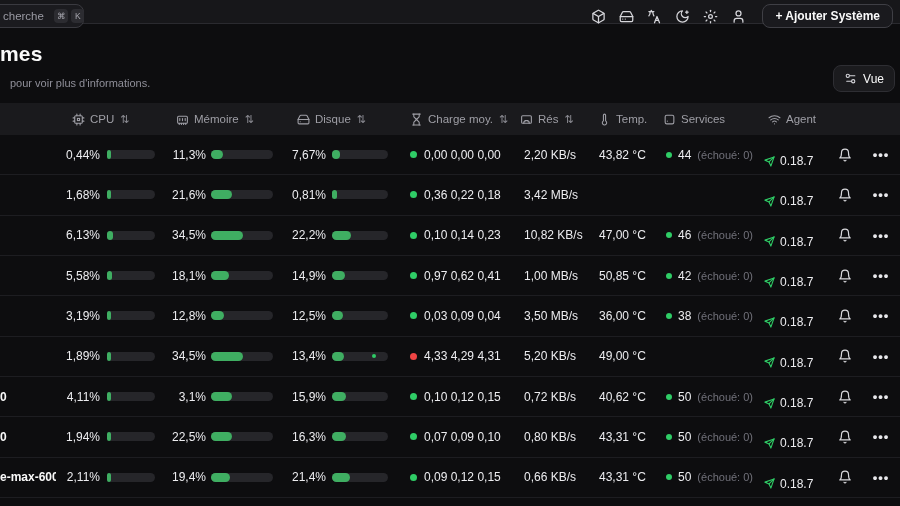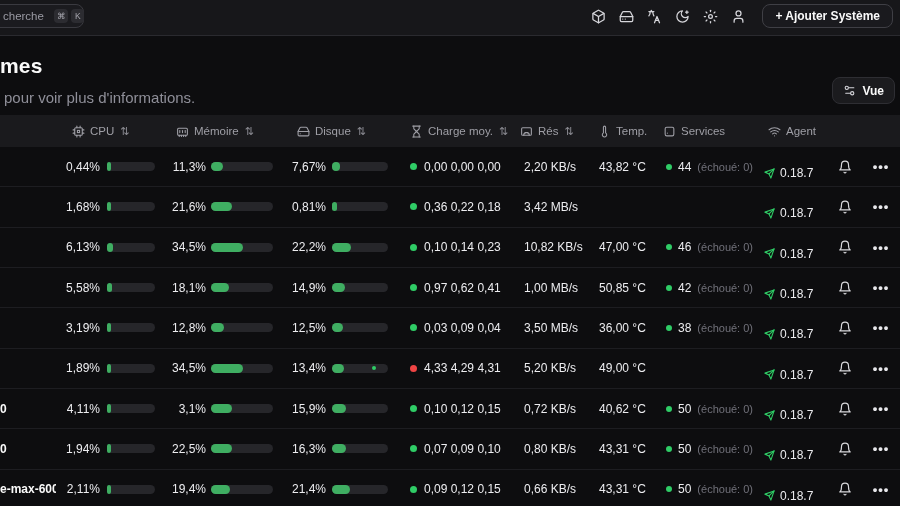--- a/index.html
+++ b/index.html
@@ -5,21 +5,21 @@
   * { margin:0; padding:0; box-sizing:border-box; }
   html,body { width:900px; height:506px; overflow:hidden; }
   body {
     background:#0d0d0f;
     font-family:"Liberation Sans", sans-serif;
     color:#f0f0f2;
     position:relative;
   }
   
   .topbar {
-    position:relative; height:36px; background:#17171a;
+    position:relative; height:24px; background:#17171a;
     border-bottom:1px solid #2a2a2f;
     display:flex; align-items:center;
   }
   .searchbox {
     position:absolute; left:-46px; top:4px; width:130px; height:24px;
     border:1px solid #3a3a40; border-radius:8px; background:#1b1b1f;
     display:flex; align-items:center; padding-left:48px; gap:10px;
     color:#9a9aa3; font-size:11.5px; cursor:pointer;
   }
   .kbds { display:flex; gap:3px; }
@@ -44,34 +44,34 @@
     display:flex; align-items:center; cursor:pointer; white-space:nowrap;
     font-family:"Liberation Sans", sans-serif;
   }
   
   .page-head { position:relative; height:79px;padding-left:48px; }
   .page-title {
     position:absolute; left:0; top:18px;
     font-size:21px; font-weight:700; color:#fafafa; letter-spacing:.2px;
   }
   .page-subtitle {
-    position:absolute; left:4px; top:53px;
-    font-size:15px; color:#8f8f99;
+    position:absolute; left:10px; top:53px;
+    font-size:11px; color:#8f8f99;
   }
   .filter-input {
     position:absolute; right:60px; top:41px; width:150px; height:27px;
     background:#121214; border:1px solid #2e2e33; border-radius:8px;
     color:#e4e4e7; font-size:12px; padding:0 10px; outline:none;
     font-family:"Liberation Sans", sans-serif;
   }
   .filter-input::placeholder { color:#71717a; }
   .view-btn {
     position:absolute; right:5px; top:41px; height:27px; padding:0 10px;
     background:#1b1b1e; border:1px solid #2e2e33; border-radius:8px;
-    color:#fafafa; font-size:12px; font-weight:700;
+    color:#fafafa; font-size:12px; font-weight:400;
     display:flex; align-items:center; gap:6px; cursor:pointer;
     font-family:"Liberation Sans", sans-serif;
   }
   .view-btn svg { width:13px; height:13px; color:#d6d6db; }
   
   .grid {
     display:grid;
     grid-template-columns:56px 104px 120px 120px 112px 78px 65px 100px 73px 34px 38px;
     align-items:center;
   }

